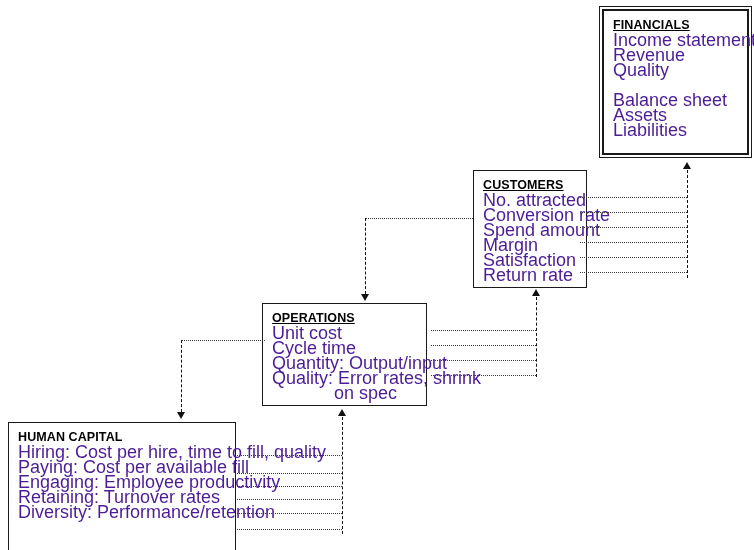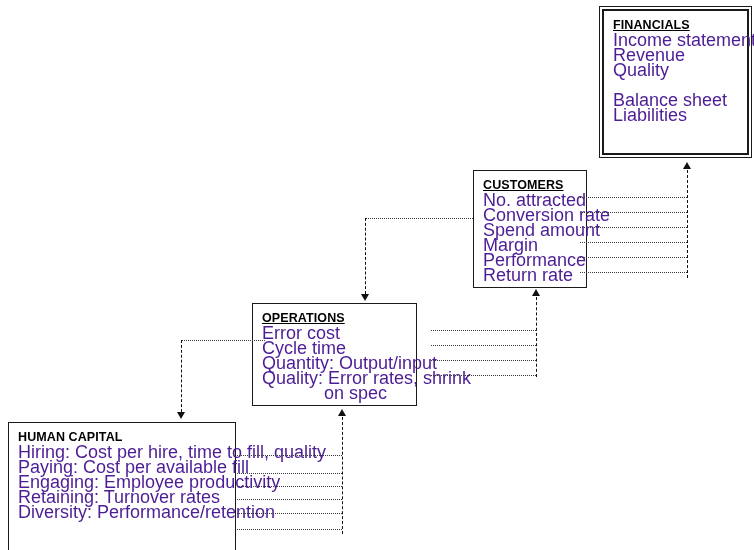--- a/index.html
+++ b/index.html
@@ -91,40 +91,41 @@
 <div id="canvas">
 
   <div class="box double" style="left:602px; top:9px; width:147px; height:146px;">
     <div class="box-inner">
       <div class="box-title underlined">FINANCIALS</div>
       <div class="box-line">Income statement</div>
       <div class="box-line">Revenue</div>
       <div class="box-line">Quality</div>
       <div class="box-line spacer"></div>
       <div class="box-line">Balance sheet</div>
+      <div class="box-line">Assets</div>
       <div class="box-line">Liabilities</div>
     </div>
   </div>
 
   <div class="box" style="left:473px; top:170px; width:114px; height:118px;">
     <div class="box-inner">
       <div class="box-title underlined">CUSTOMERS</div>
       <div class="box-line">No. attracted</div>
       <div class="box-line">Conversion rate</div>
       <div class="box-line">Spend amount</div>
       <div class="box-line">Margin</div>
-      <div class="box-line">Performance</div>
+      <div class="box-line">Satisfaction</div>
       <div class="box-line">Return rate</div>
     </div>
   </div>
 
-  <div class="box" style="left:252px; top:303px; width:165px; height:103px;">
+  <div class="box" style="left:262px; top:303px; width:165px; height:103px;">
     <div class="box-inner">
       <div class="box-title underlined">OPERATIONS</div>
-      <div class="box-line">Error cost</div>
+      <div class="box-line">Unit cost</div>
       <div class="box-line">Cycle time</div>
       <div class="box-line">Quantity: Output/input</div>
       <div class="box-line">Quality: Error rates, shrink</div>
       <div class="box-line indent">on spec</div>
     </div>
   </div>
 
   <div class="box" style="left:8px; top:422px; width:228px; height:157px;">
     <div class="box-inner">
       <div class="box-title">HUMAN CAPITAL</div>

